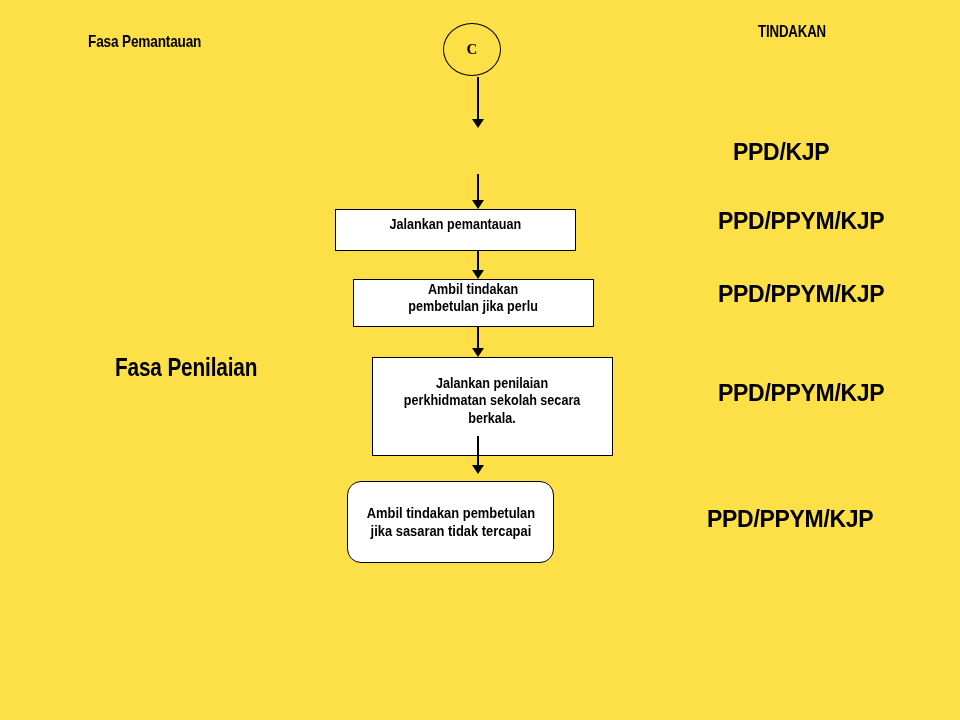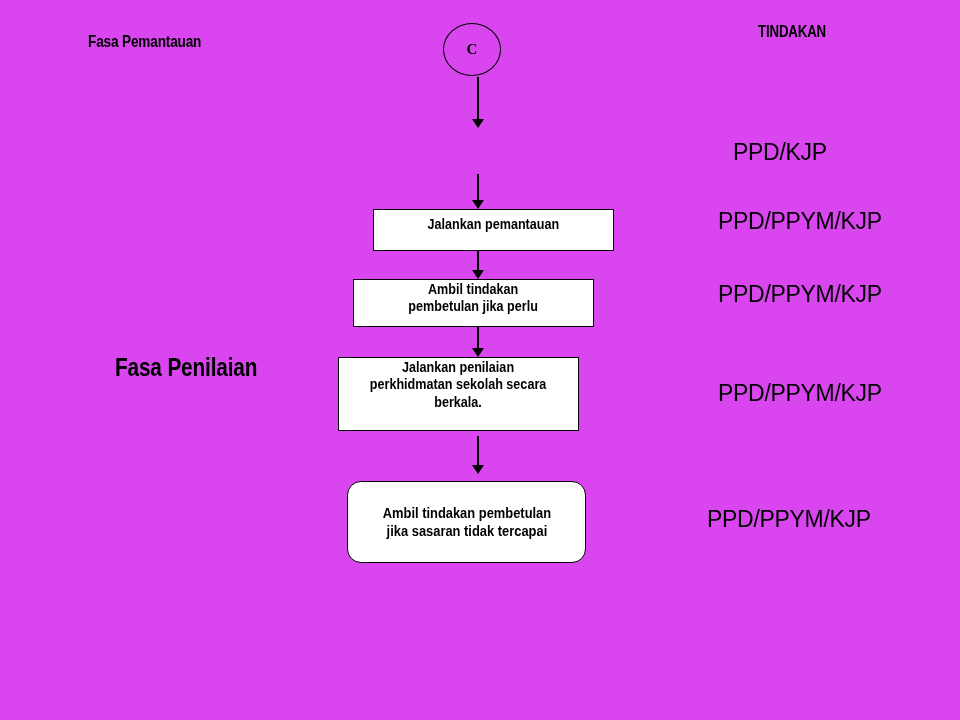--- a/index.html
+++ b/index.html
@@ -5,21 +5,21 @@
 <style>
   html, body {
     margin: 0;
     padding: 0;
     background: #ffffff;
   }
   #canvas {
     position: relative;
     width: 960px;
     height: 720px;
-    background: #d946ef;
+    background: #fde047;
     overflow: hidden;
     font-family: "Liberation Sans", "DejaVu Sans", sans-serif;
     color: #000000;
   }
 
   
   .phase-label {
     position: absolute;
     font-family: "Liberation Sans Narrow", "Liberation Sans", sans-serif;
     font-weight: bold;
@@ -87,29 +87,29 @@
     font-weight: bold;
     font-size: 15px;
     line-height: 1.15;
     text-align: center;
     transform: scaleX(0.84);
     transform-origin: center top;
     white-space: pre-line;
   }
 
   #box-jadual-lawatan      { left: 353px; top: 128px; width: 262px; height: 46px; align-items: flex-start; padding-top: 7px; }
-  #box-jalankan-pemantauan { left: 373px; top: 209px; width: 241px; height: 42px; align-items: flex-start; padding-top: 5px; }
+  #box-jalankan-pemantauan { left: 335px; top: 209px; width: 241px; height: 42px; align-items: flex-start; padding-top: 5px; }
   #box-tindakan-pembetulan { left: 353px; top: 279px; width: 241px; height: 48px; align-items: flex-start; }
-  #box-jalankan-penilaian  { left: 338px; top: 357px; width: 241px; height: 74px; align-items: flex-start; padding-top: 0; }
+  #box-jalankan-penilaian  { left: 372px; top: 357px; width: 241px; height: 99px; align-items: flex-start; padding-top: 16px; }
 
   #box-sasaran-tercapai {
     position: absolute;
     left: 347px;
     top: 481px;
-    width: 239px;
+    width: 207px;
     height: 82px;
     border: 1.5px solid #000;
     border-radius: 14px;
     box-sizing: border-box;
     background: #fff;
     display: flex;
     align-items: center;
     justify-content: center;
   }
   #box-sasaran-tercapai .box-text {
@@ -162,21 +162,21 @@
   #arrow-box3-to-box4 .head  { top: 21px; }
 
   #arrow-box4-to-box5  { top: 436px; height: 38px; }
   #arrow-box4-to-box5 .shaft { height: 29px; }
   #arrow-box4-to-box5 .head  { top: 29px; }
 
   
   .action-label {
     position: absolute;
     font-family: "Liberation Sans", "DejaVu Sans", sans-serif;
-    font-weight: normal;
+    font-weight: bold;
     font-size: 23px;
     white-space: nowrap;
     color: #000;
     letter-spacing: -0.3px;
   }
   #action-label-1 { left: 733px; top: 139px; }
   #action-label-2 { left: 718px; top: 208px; }
   #action-label-3 { left: 718px; top: 281px; }
   #action-label-4 { left: 718px; top: 380px; }
   #action-label-5 { left: 707px; top: 506px; }

